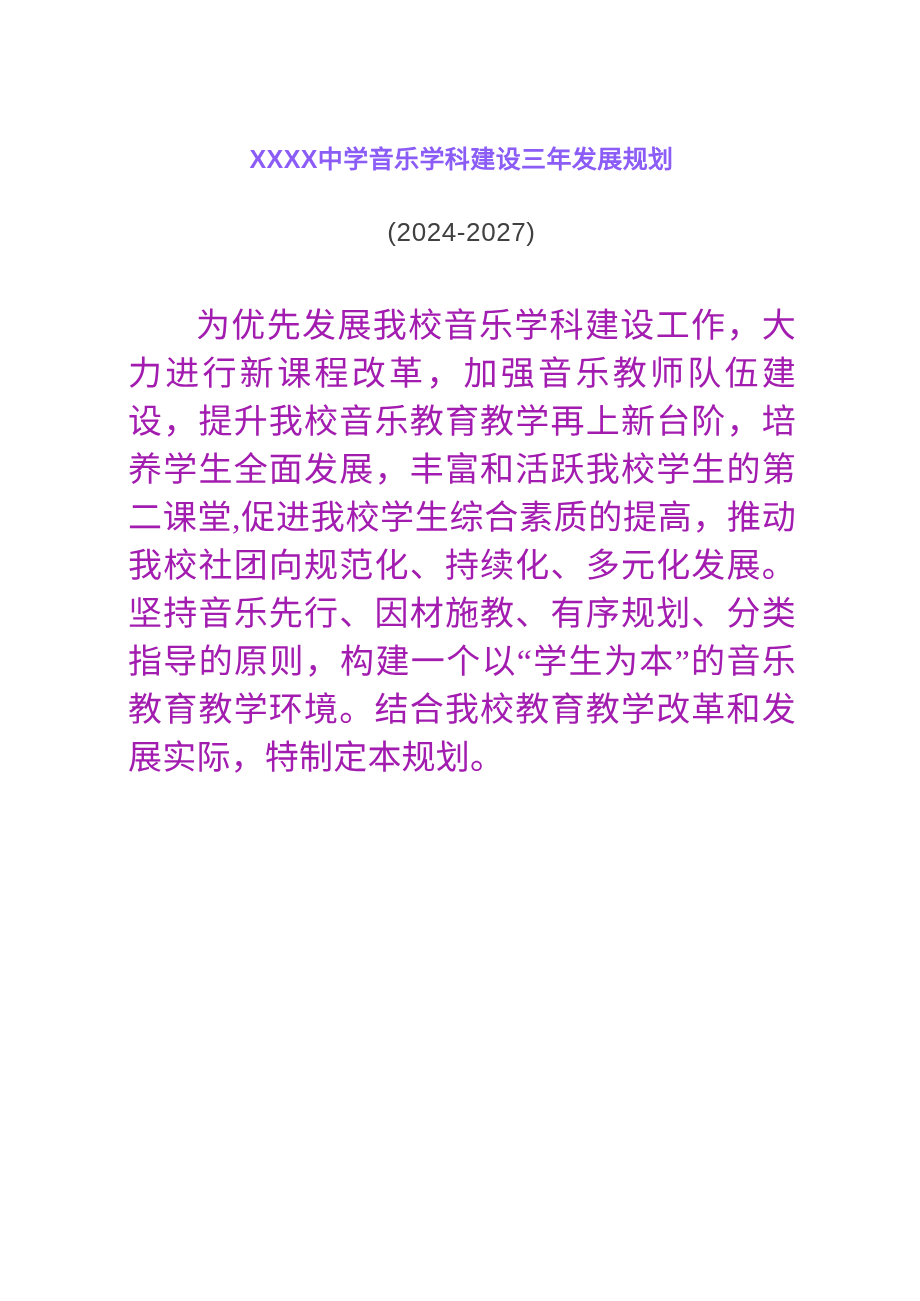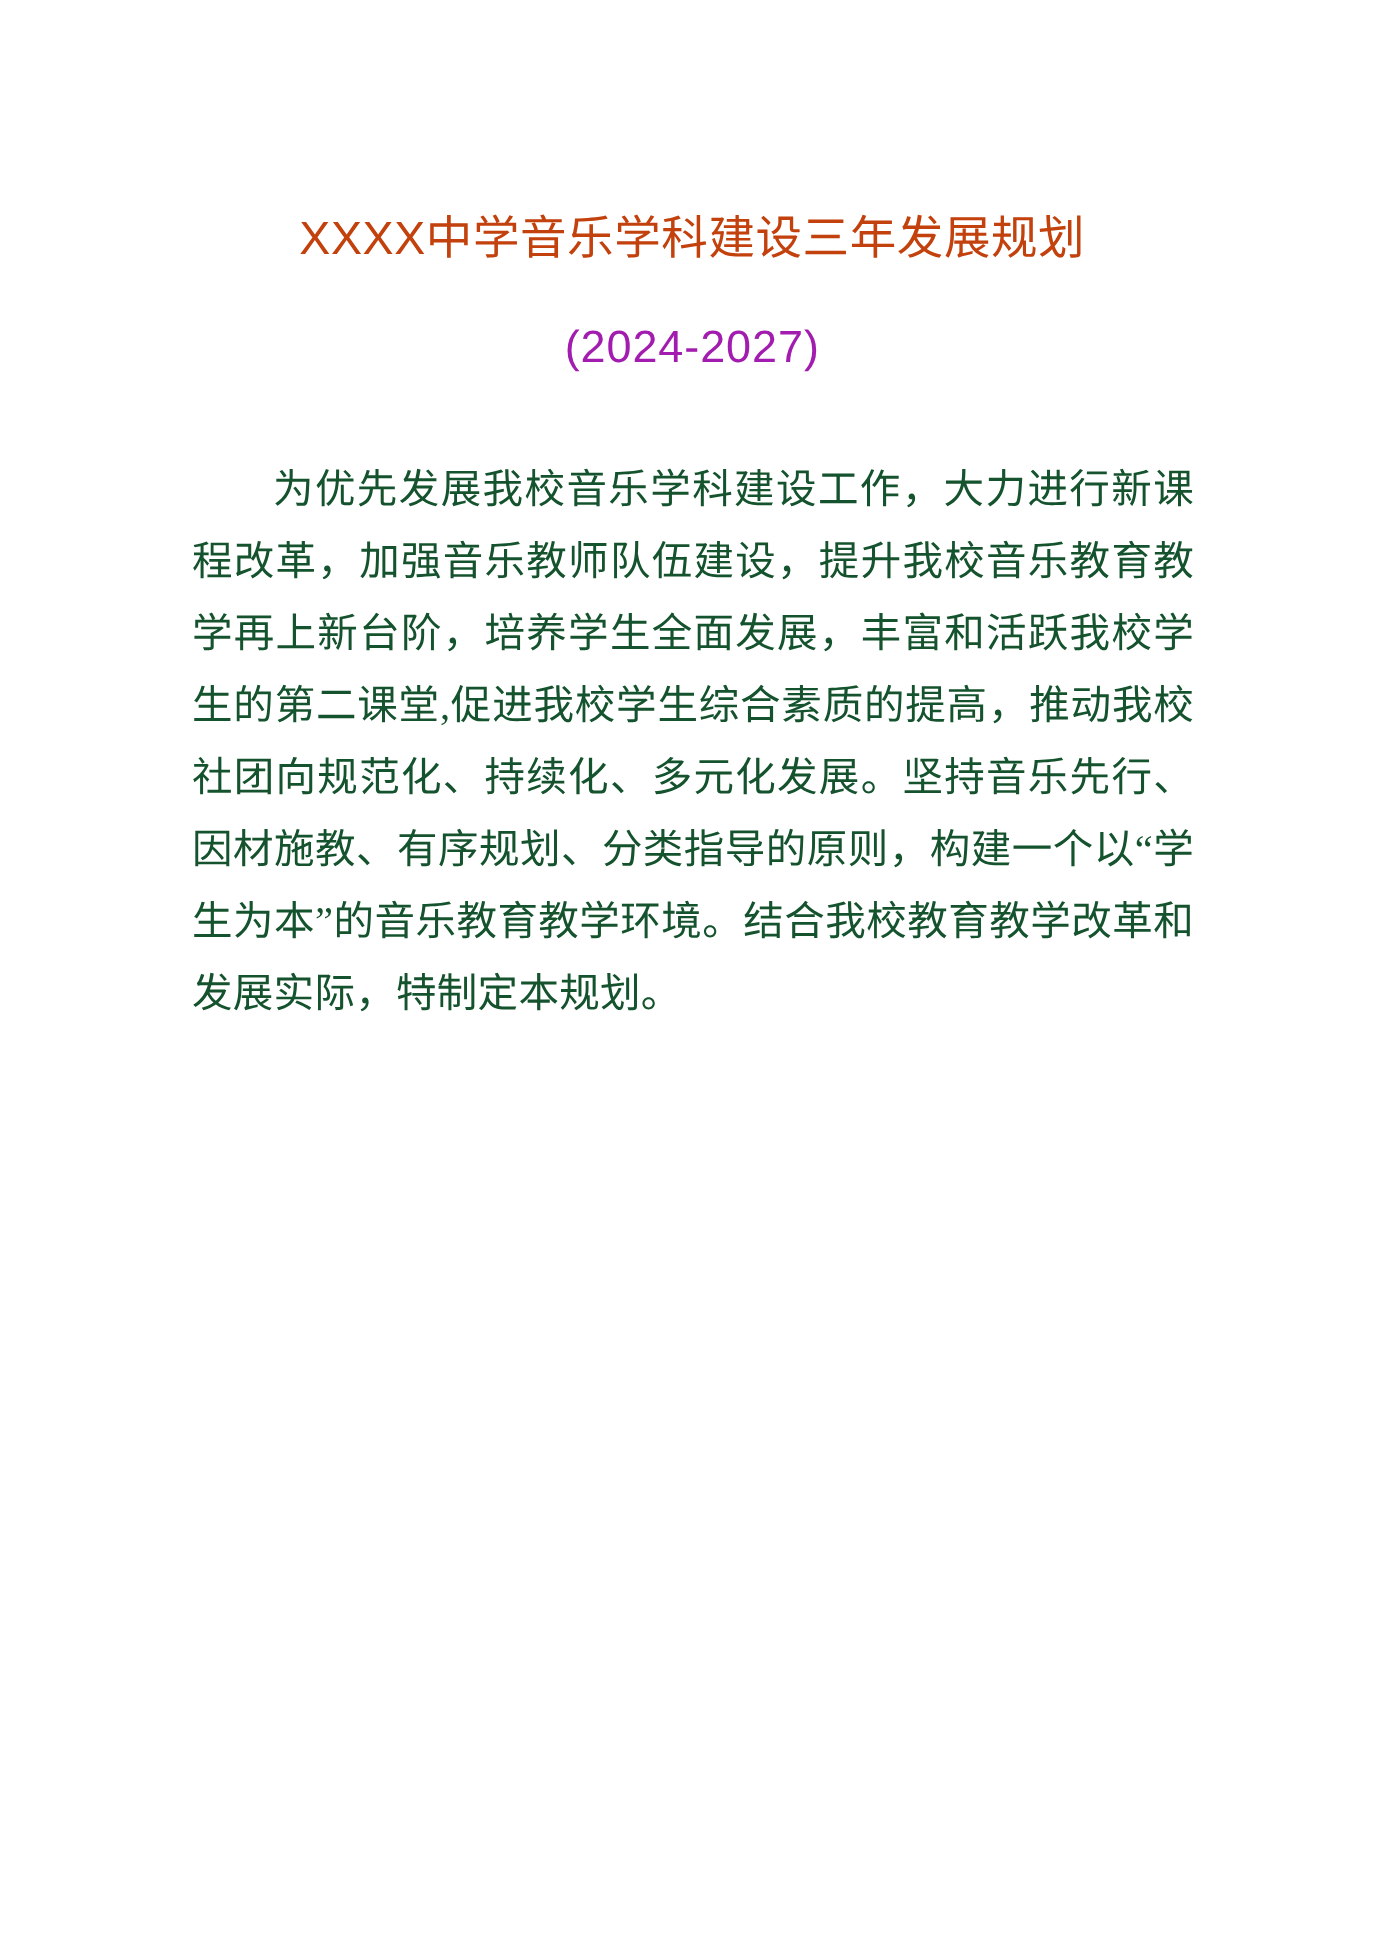--- a/index.html
+++ b/index.html
@@ -27,52 +27,52 @@
   
   .title-block {
     position: absolute;
     left: 128px;
     top: 138px;
     width: 667px;
     text-align: center;
   }
   .doc-title {
     font-family: "Liberation Sans", "DejaVu Sans", sans-serif;
-    font-size: 31px;
+    font-size: 25px;
     line-height: 42px;
-    font-weight: 400;
+    font-weight: 700;
     letter-spacing: 0.4px;
-    color: #c2410c;
+    color: #8b5cf6;
     white-space: nowrap;
   }
   .doc-subtitle {
     font-family: "Liberation Sans", "DejaVu Sans", sans-serif;
-    font-size: 30px;
+    font-size: 26px;
     line-height: 40px;
     font-weight: 500;
     letter-spacing: 0.6px;
-    color: #a21caf;
+    color: #404040;
     margin-top: 32px;
   }
 
   
   .body-block {
     position: absolute;
     left: 128px;
     top: 302px;
     width: 668px;
   }
 
   .para {
-    font-size: 27px;
+    font-size: 34px;
     line-height: 48px;
     text-align: justify;
     text-justify: inter-character;
     text-align-last: left;
-    color: #14532d;
+    color: #a21caf;
     letter-spacing: 0.2px;
     margin: 0;
   }
   .para.indent {
     text-indent: 2em;
   }
   .para + .para {
     margin-top: 0;
   }
   .para.gap-before {

